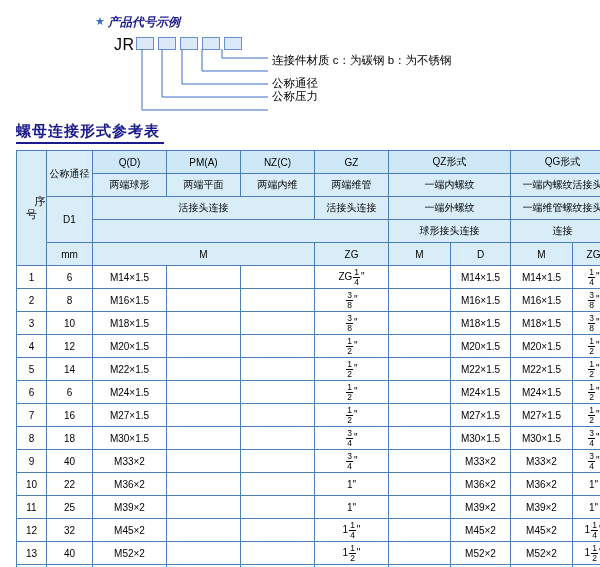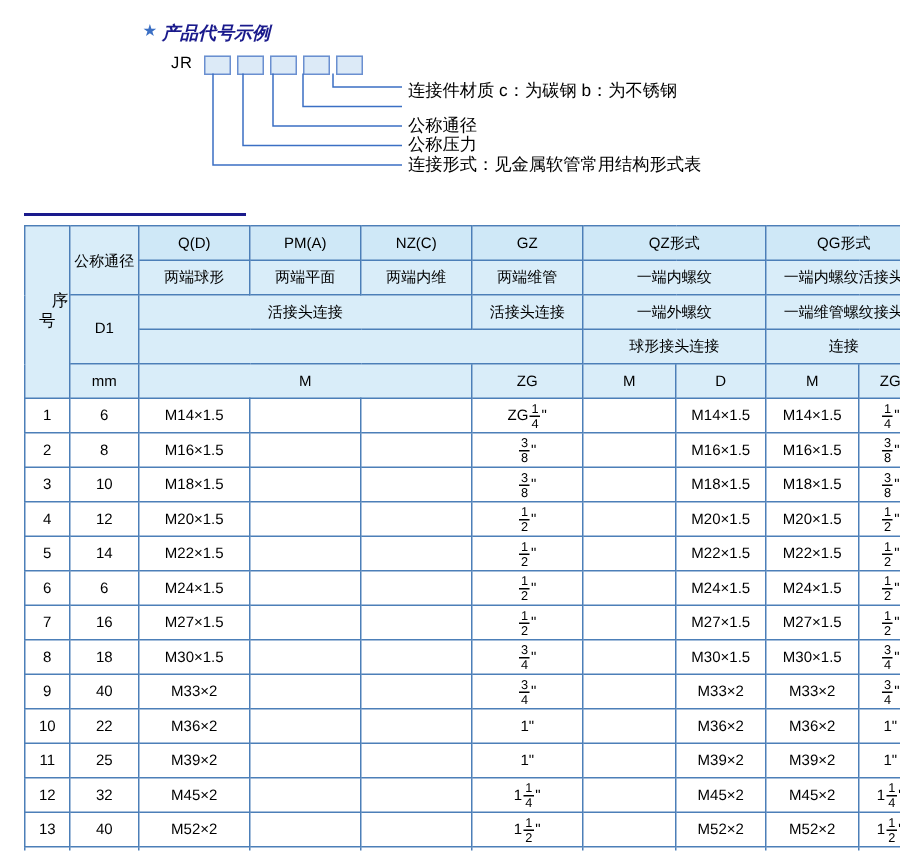--- a/index.html
+++ b/index.html
@@ -40,21 +40,21 @@
     left: 95px;
     top: 15px;
     color: #3b6fc4;
     font-size: 11px;
     line-height: 12px;
   }
   .code-label {
     position: absolute;
     left: 114px;
     top: 36px;
-    font-size: 11px;
+    font-size: 16px;
     letter-spacing: 0.5px;
   }
   .code-boxes {
     position: absolute;
     left: 136px;
     top: 37px;
     display: flex;
     gap: 4px;
   }
   .code-box {
@@ -178,23 +178,23 @@
       <path d="M142,49 L142,110 L268,110" fill="none" stroke="#3b6fc4" stroke-width="1"></path>
       <path d="M162,49 L162,97 L268,97" fill="none" stroke="#3b6fc4" stroke-width="1"></path>
       <path d="M182,49 L182,84 L268,84" fill="none" stroke="#3b6fc4" stroke-width="1"></path>
       <path d="M202,49 L202,71 L268,71" fill="none" stroke="#3b6fc4" stroke-width="1"></path>
       <path d="M222,49 L222,58 L268,58" fill="none" stroke="#3b6fc4" stroke-width="1"></path>
     </svg>
 
     <div class="callout" style="left:272px; top:53px;">连接件材质  c：为碳钢  b：为不锈钢</div>
     <div class="callout" style="left:272px; top:76px;">公称通径</div>
     <div class="callout" style="left:272px; top:89px;text-align:right;">公称压力</div>
-    <div class="callout" style="left:272px; top:102px;">连接形式：见金属软管常用结构形式表</div>
   </div>
 
+  <div class="section-title">螺母连接形式参考表</div>
   <div class="section-underline"></div>
 
   <div class="table-wrap">
     <table class="spec">
       <colgroup>
         <col class="idx-col">
           <col class="dn-col">
         <col class="col-q">
           <col class="col-p">
           <col class="col-n">

